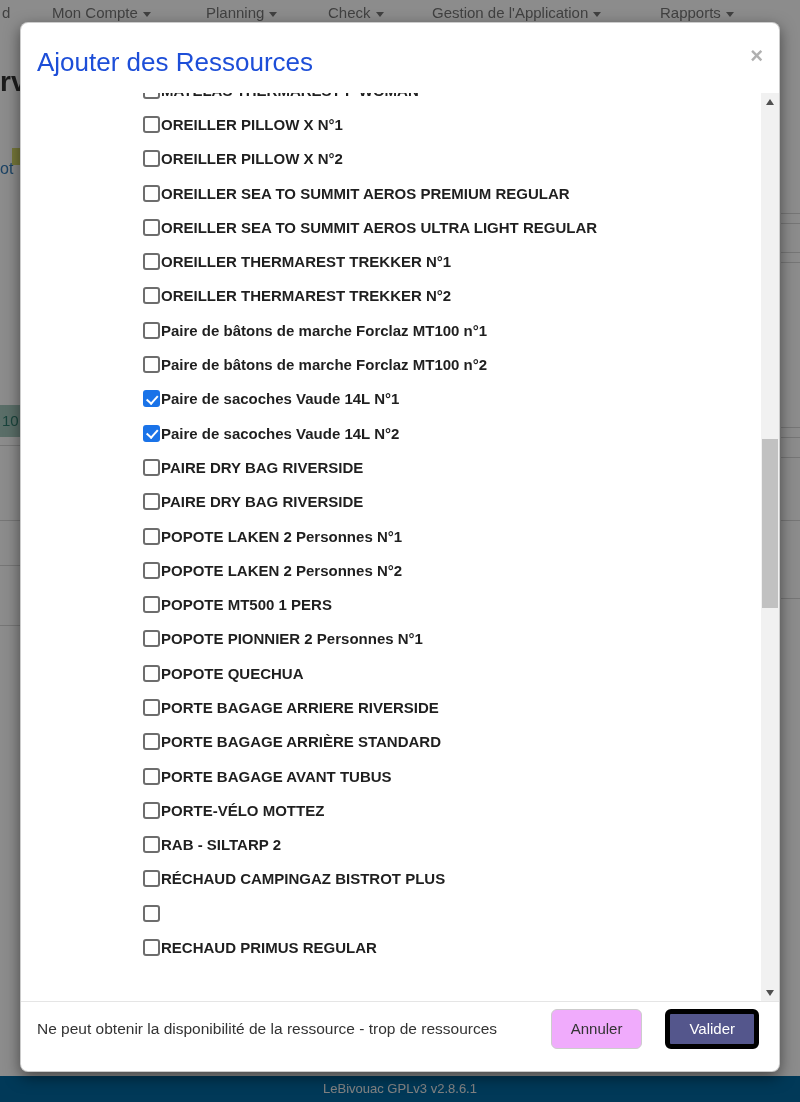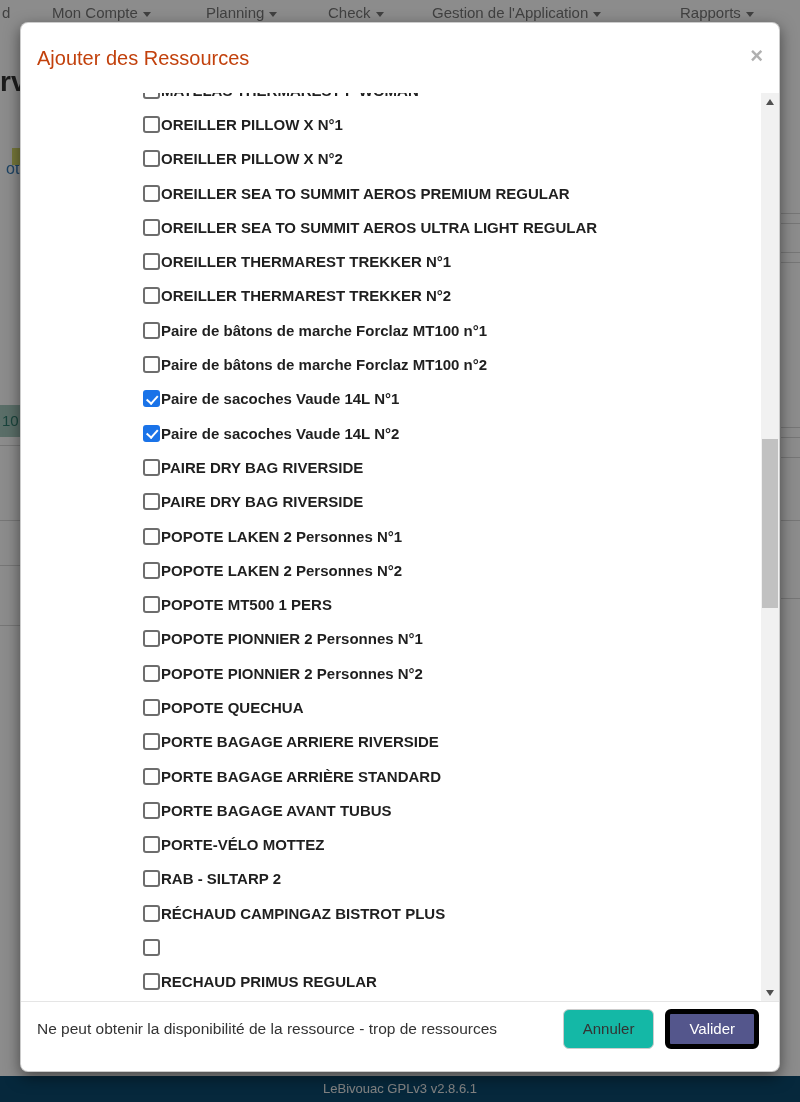--- a/index.html
+++ b/index.html
@@ -9,37 +9,37 @@
   
   .page { position:absolute; inset:0; background:#fff; z-index:0; }
   .navbar { position:absolute; top:0; left:0; right:0; height:30px; background:#fff; }
   .nav-item { position:absolute; top:4px; font-size:15px; color:#777; text-decoration:none;
               white-space:nowrap; cursor:pointer; }
   .caret { display:inline-block; width:0; height:0; margin-left:5px; vertical-align:middle;
            border-left:4px solid transparent; border-right:4px solid transparent;
            border-top:5px solid #777; }
   .bg-heading { position:absolute; left:0; top:66px; font-size:28px; font-weight:bold;
                 color:#333; white-space:nowrap; }
-  .bg-link { position:absolute; left:0; top:160px; font-size:16px; color:#337ab7;margin-left:6px; }
+  .bg-link { position:absolute; left:0; top:160px; font-size:16px; color:#337ab7; }
   .bg-yellow { position:absolute; left:12px; top:148px; width:8px; height:17px; background:#d8db6a; }
   .bg-cell { position:absolute; left:0; top:405px; width:20px; height:32px; background:#a4c8bd;
              color:#2f7d6d; font-size:15px; line-height:32px; padding-left:2px; }
   .hline { position:absolute; height:1px; background:#d7d7d7; }
-  .page-footer { position:absolute; left:0; right:0; bottom:0; height:26px; background:#0c4a6e;
+  .page-footer { position:absolute; left:0; right:0; bottom:0; height:26px; background:#0369a1;
                  color:#ececec; font-size:13px; line-height:26px; text-align:center; }
 
   
   .overlay { position:absolute; inset:0; background:rgba(0,0,0,0.45); z-index:10; }
 
   
   .modal { position:absolute; left:20px; top:22px; width:760px; height:1050px; z-index:20;
            background:#fff; border-radius:8px; border:1px solid rgba(0,0,0,.2);
            box-shadow:0 5px 15px rgba(0,0,0,.5); display:flex; flex-direction:column; }
   .modal-header { height:70px; padding:24px 16px 0 16px; position:relative; }
-  .modal-title { font-size:20px; color:#c2410c; }
+  .modal-title { font-size:26px; color:#1d4ed8; }
   .modal-close { position:absolute; right:16px; top:22px; font-size:22px; font-weight:bold;
                  color:#b0b0b0; line-height:1; cursor:pointer; background:none; border:none;
                  font-family:"Liberation Sans", sans-serif; }
 
   .modal-body { position:relative; height:908px; overflow:hidden; }
   .res-list { margin-top:-20px; padding-left:122px;text-align:center; }
   .res-row { display:flex; align-items:center; height:34.3px; cursor:pointer; }
   .cb { flex:0 0 auto; width:17px; height:17px; border:2px solid #6d6d6d; border-radius:3px;
         background:#fff; margin-right:1px; position:relative; }
   .cb.checked { border:none; background:#1a73e8; }
@@ -57,34 +57,34 @@
   .tri-down { width:0; height:0; border-left:4.5px solid transparent; border-right:4.5px solid transparent;
             border-top:6px solid #505050; }
   .sb-thumb { position:absolute; left:1px; width:16px; top:346px; height:169px; background:#c1c1c1;
               cursor:pointer; }
 
   .modal-footer { height:54px; border-top:1px solid #e5e5e5; display:flex; align-items:center;
                   padding:0 20px 0 16px; }
   .footer-msg { font-size:15.5px; color:#333; white-space:nowrap; flex:1; }
   .btn { font-family:"Liberation Sans", sans-serif; font-size:15px; height:40px; border-radius:6px;
          padding:0 19px; cursor:pointer; }
-  .btn-cancel { background:#14b8a6; border:1px solid #ccc; color:#333; margin-right:11px; }
+  .btn-cancel { background:#f0abfc; border:1px solid #ccc; color:#333; margin-right:23px; }
   .btn-confirm { background:#54568c; border:5px solid #000000; color:#fff; }
 </style>
 </head>
 <body>
 
 <div class="page">
   <nav class="navbar" id="navbar">
       <a class="nav-item" style="left: 2px;"><span>d</span></a>
       <a class="nav-item" style="left: 52px;"><span>Mon Compte</span><span class="caret"></span></a>
       <a class="nav-item" style="left: 206px;"><span>Planning</span><span class="caret"></span></a>
       <a class="nav-item" style="left: 328px;"><span>Check</span><span class="caret"></span></a>
       <a class="nav-item" style="left: 432px;"><span>Gestion de l'Application</span><span class="caret"></span></a>
-      <a class="nav-item" style="left: 660px; margin-left: 20px;"><span>Rapports</span><span class="caret"></span></a>
+      <a class="nav-item" style="left: 660px;"><span>Rapports</span><span class="caret"></span></a>
     </nav>
 
   <div class="bg-heading">rv</div>
   <div class="bg-link">ot</div>
   <div class="bg-yellow"></div>
   <div class="bg-cell">10</div>
 
   <div class="hline" style="left:0;width:20px;top:445px;"></div>
   <div class="hline" style="left:0;width:20px;top:520px;"></div>
   <div class="hline" style="left:0;width:20px;top:565px;"></div>
@@ -175,24 +175,20 @@
         <label class="res-row">
           <span class="cb"></span>
           <span class="res-label">POPOTE MT500 1 PERS</span>
         </label>
         <label class="res-row">
           <span class="cb"></span>
           <span class="res-label">POPOTE PIONNIER 2 Personnes N°1</span>
         </label>
         <label class="res-row">
           <span class="cb"></span>
-          <span class="res-label">POPOTE PIONNIER 2 Personnes N°2</span>
-        </label>
-        <label class="res-row">
-          <span class="cb"></span>
           <span class="res-label">POPOTE QUECHUA</span>
         </label>
         <label class="res-row">
           <span class="cb"></span>
           <span class="res-label">PORTE BAGAGE ARRIERE RIVERSIDE</span>
         </label>
         <label class="res-row">
           <span class="cb"></span>
           <span class="res-label">PORTE BAGAGE ARRIÈRE STANDARD</span>
         </label>

